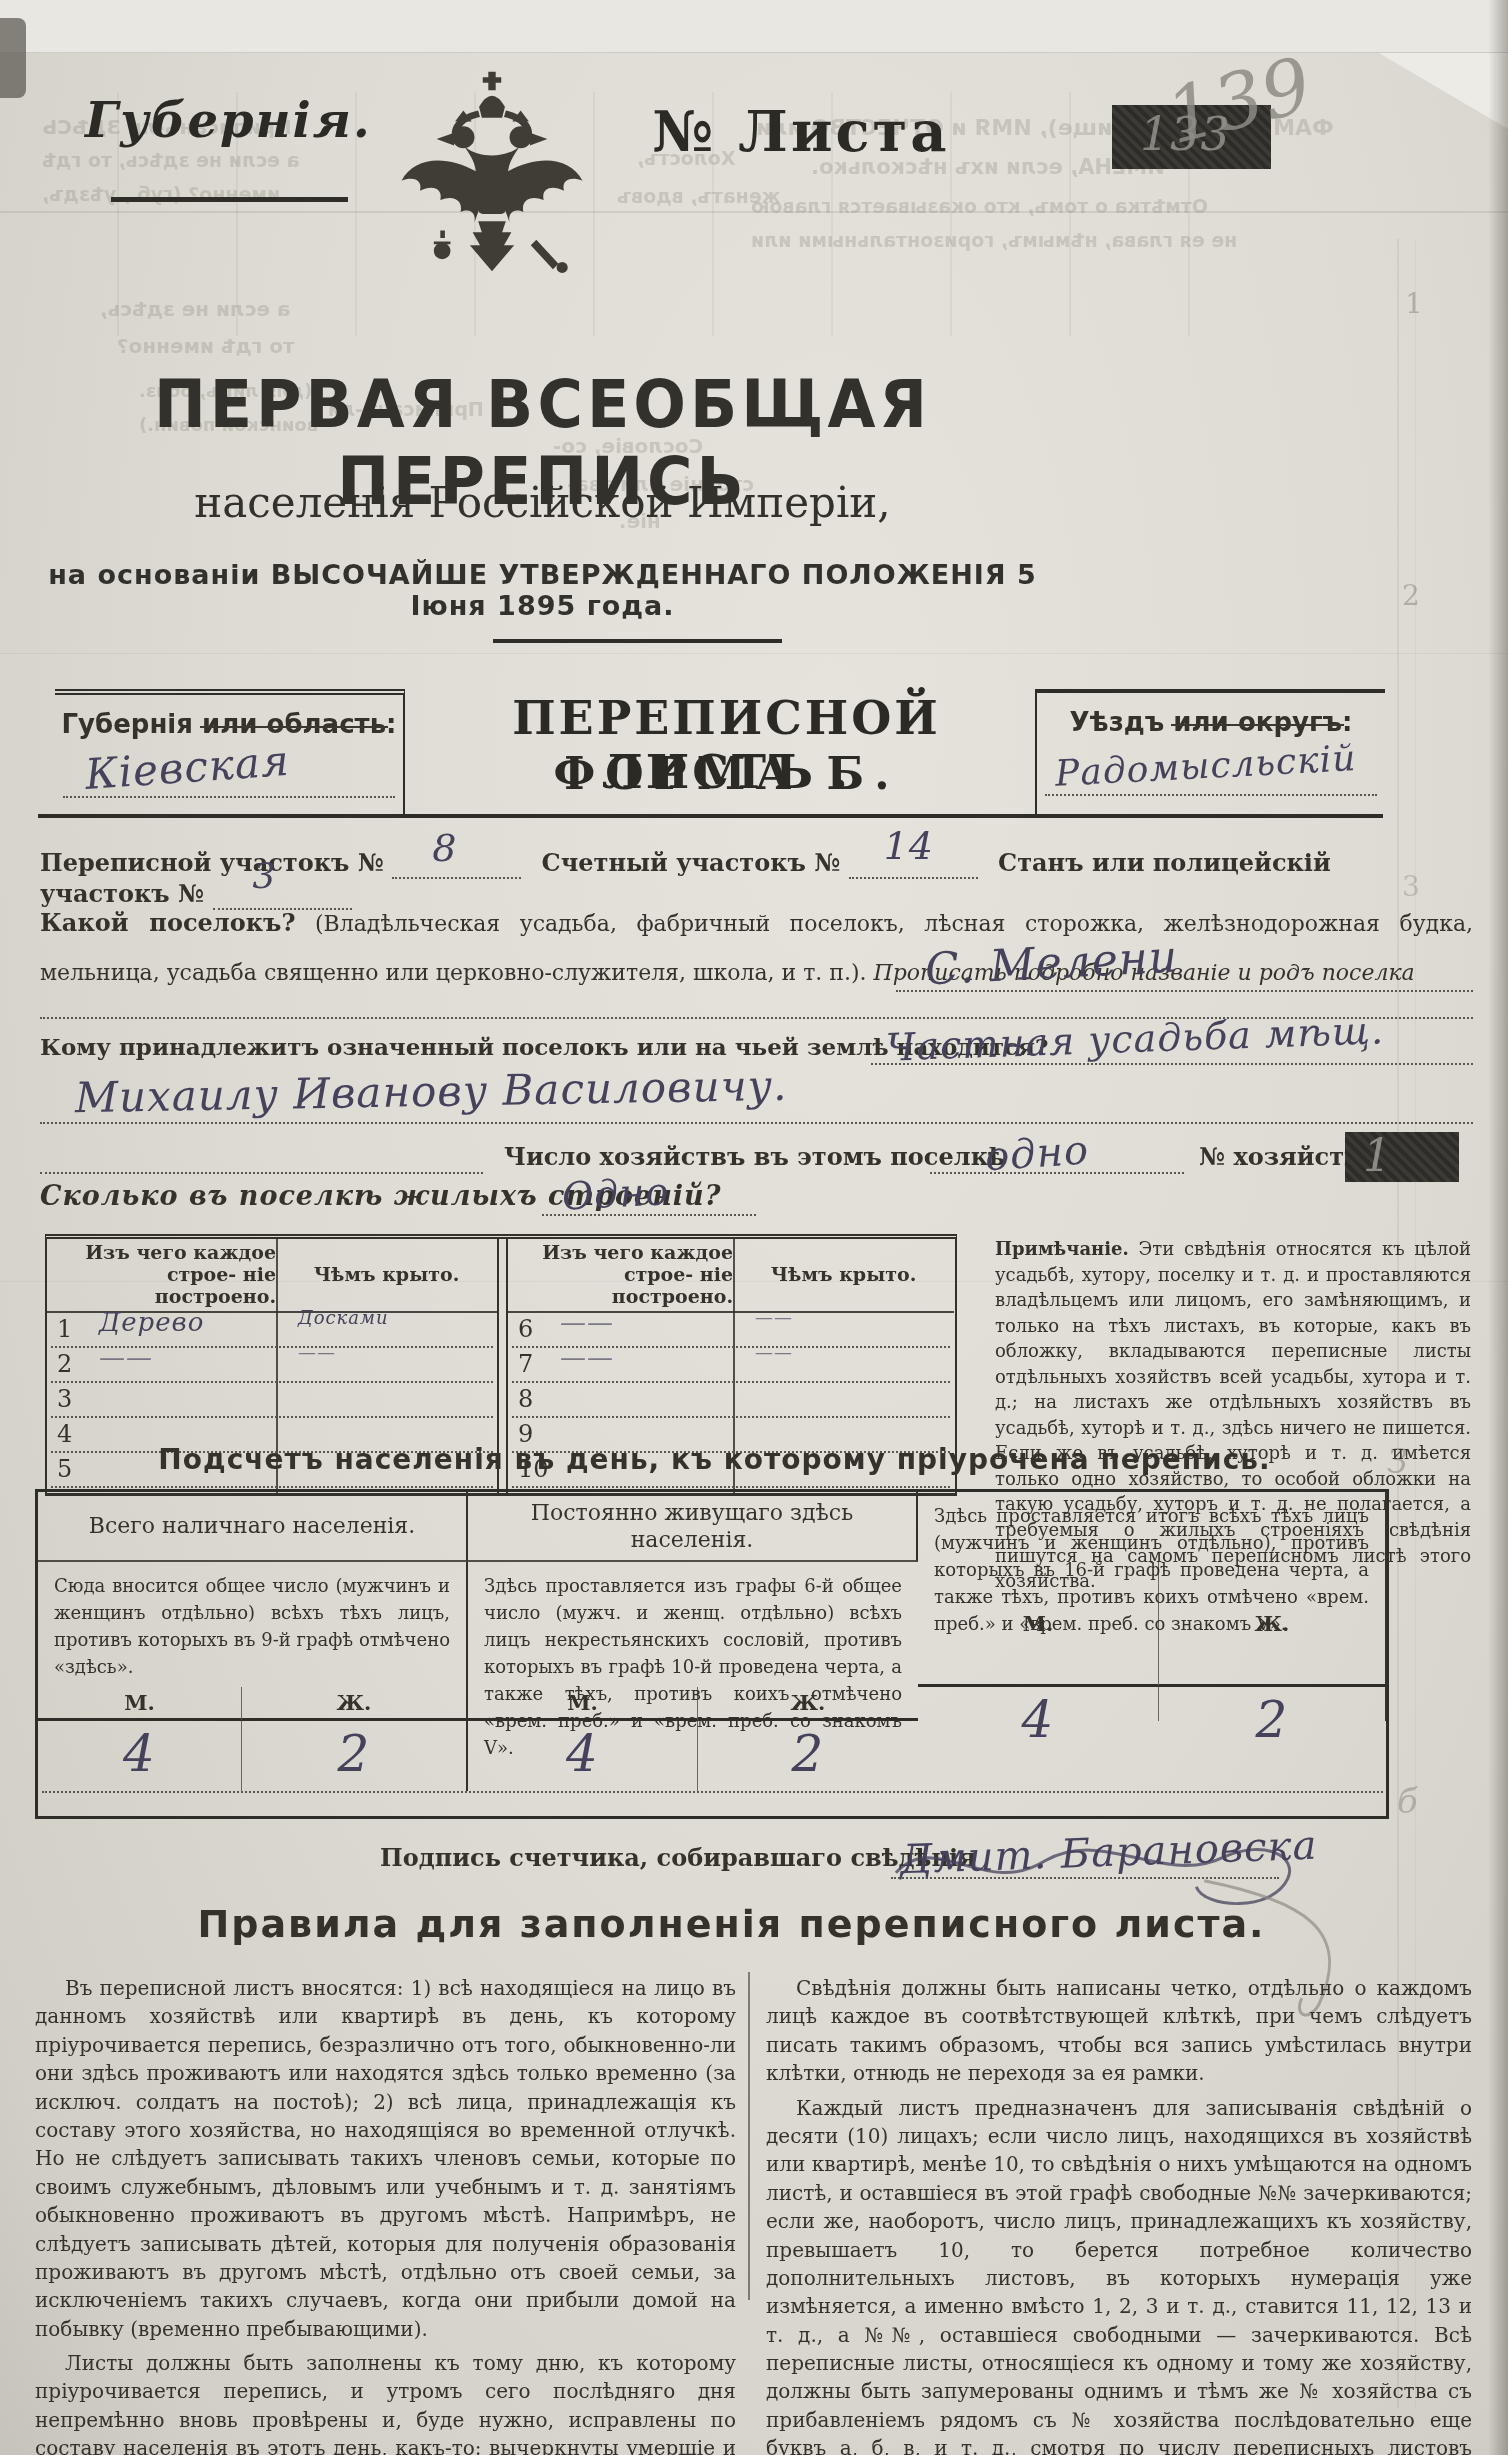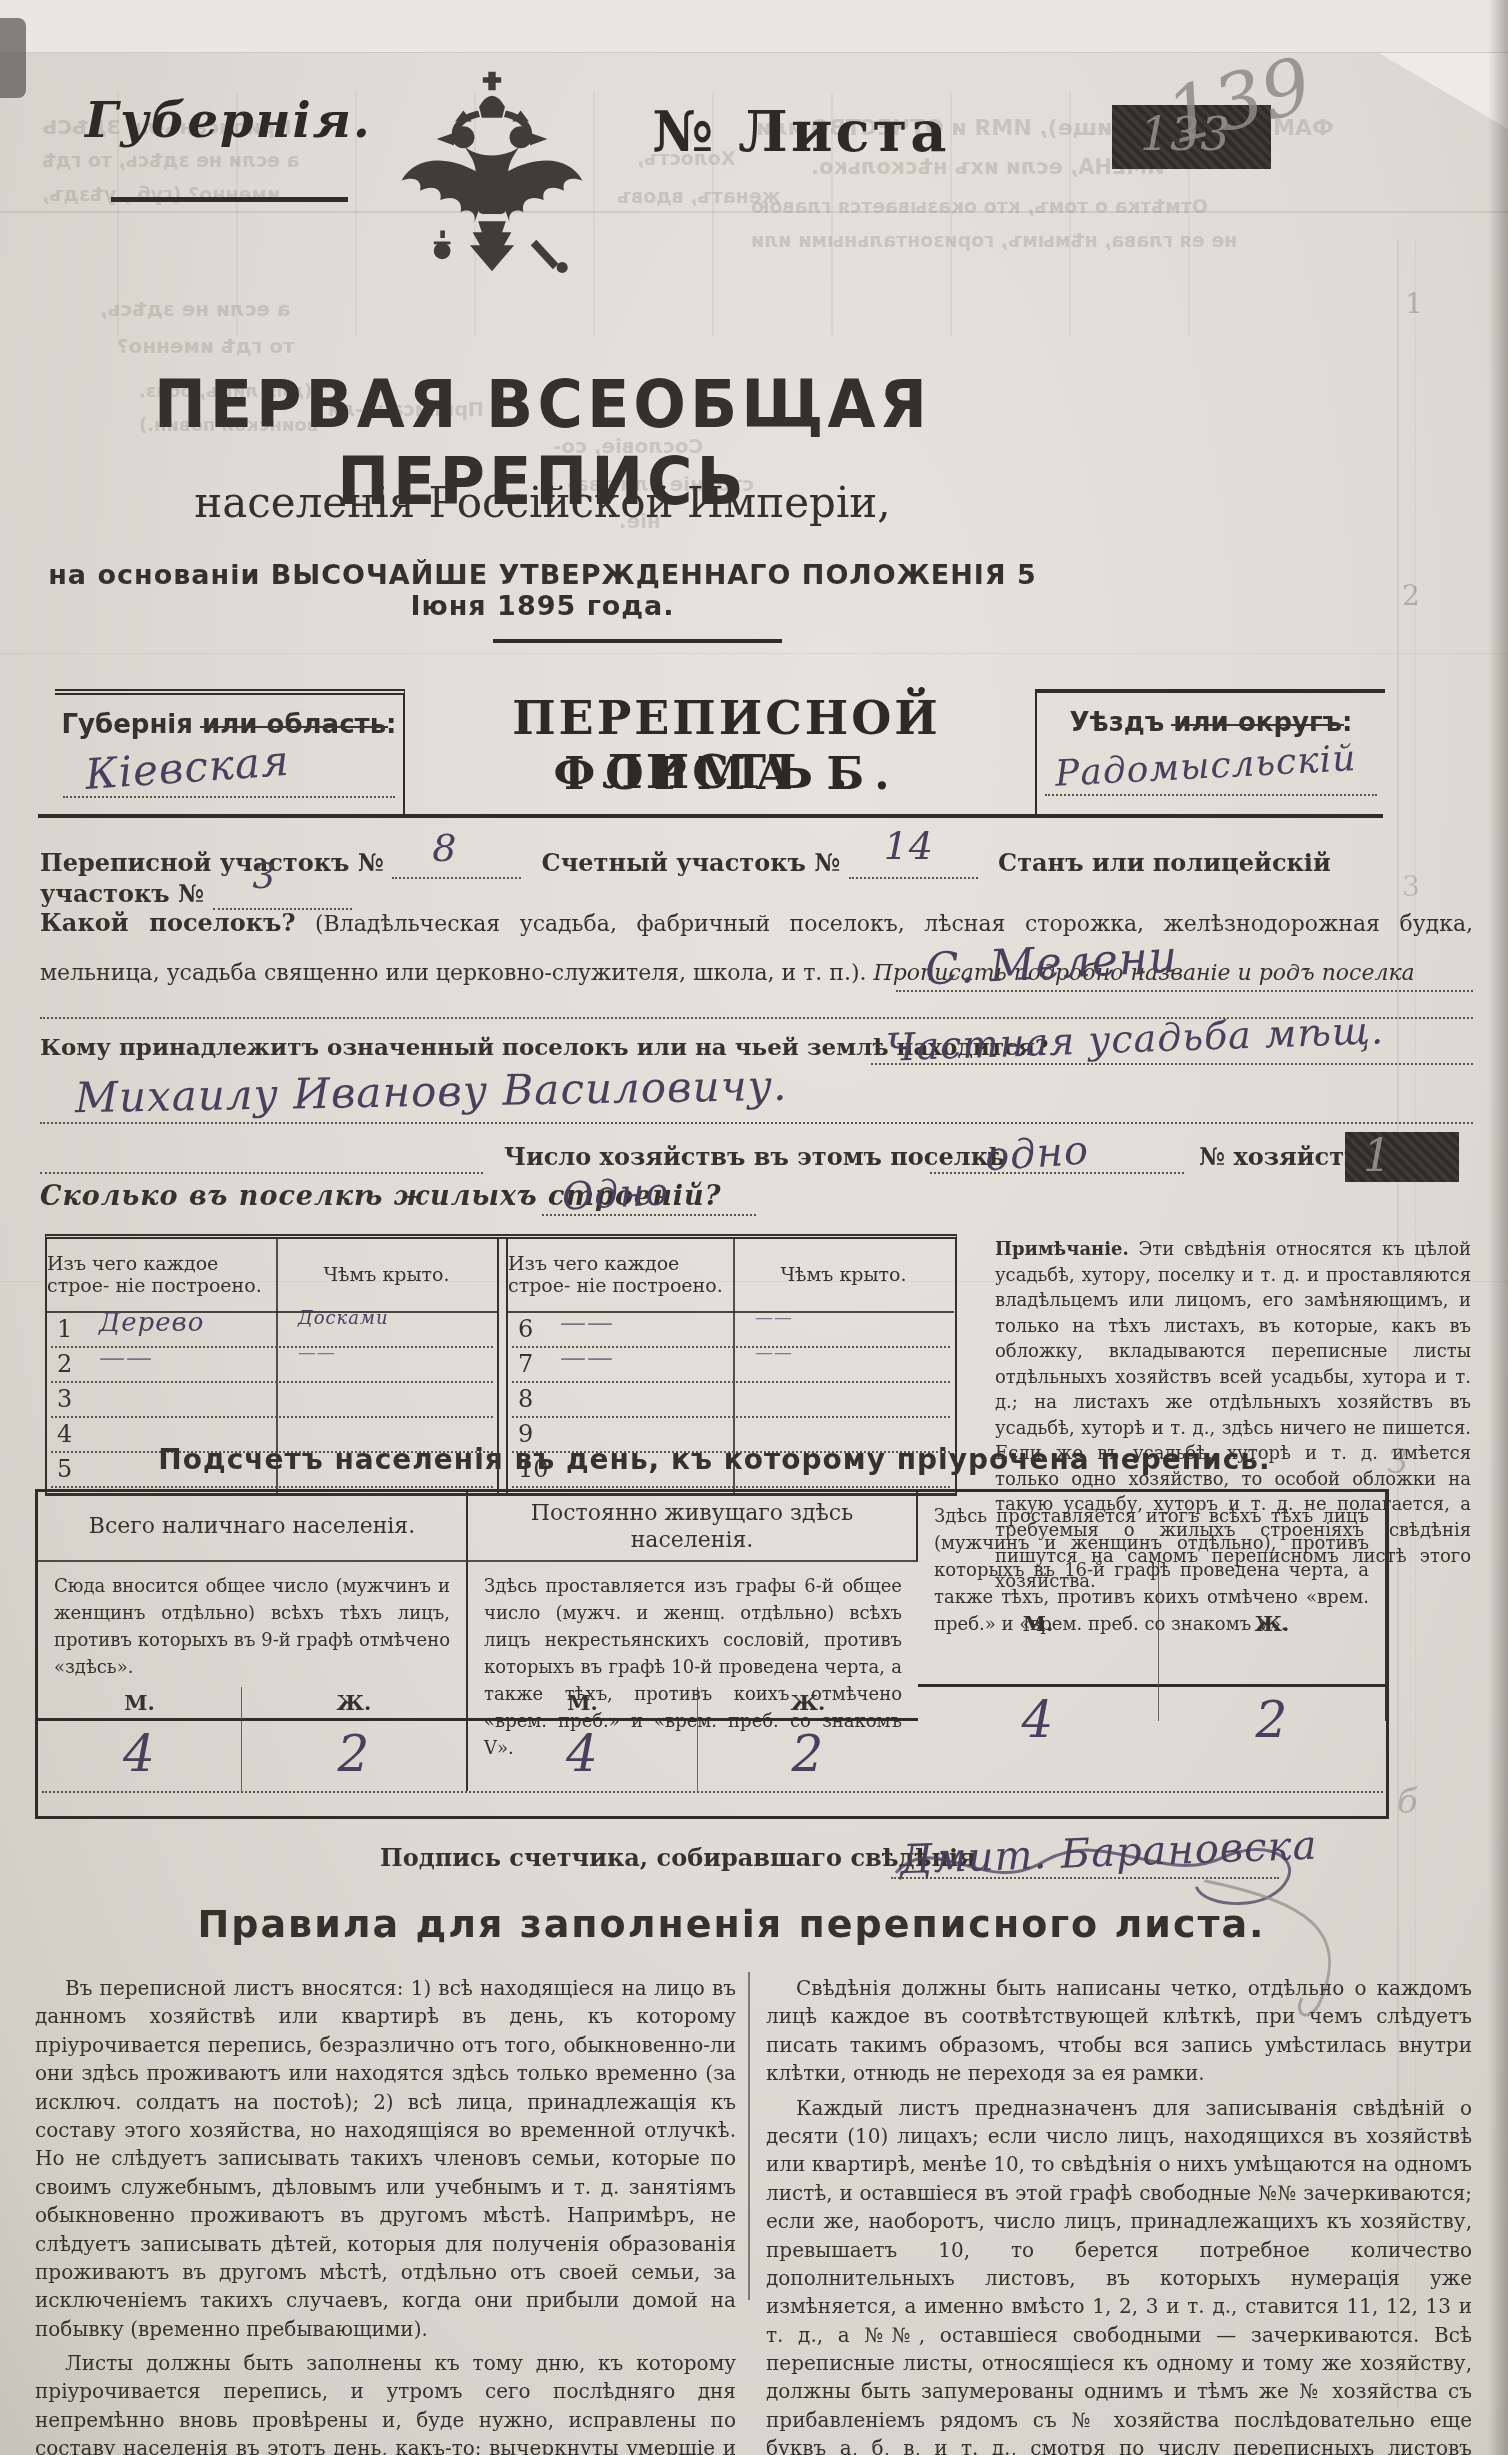--- a/index.html
+++ b/index.html
@@ -22,21 +22,21 @@
   .faintline{position:absolute;background:rgba(50,46,38,.10);}
   .struck{position:relative;}
   .struck:after{content:"";position:absolute;left:-2px;right:-2px;top:55%;height:2px;background:#3a372f;}
   
   .hbox-label{font-weight:bold;}
   
   .btbl{position:absolute;display:flex;border:2px solid #34312b;border-top:5px double #34312b;border-bottom:3px solid #34312b;background:rgba(255,255,255,0.0);}
   .bsub{position:relative;}
   .bsub .vdiv{position:absolute;top:0;bottom:0;width:2px;background:rgba(45,42,36,.8);}
   .bhead{display:flex;height:72px;border-bottom:2px solid rgba(45,42,36,.85);}
-  .bhead div{display:flex;align-items:center;justify-content:center;text-align:left;font-weight:normal;font-size:19px;line-height:1.15;}
+  .bhead div{display:flex;align-items:center;justify-content:center;text-align:right;font-weight:bold;font-size:19px;line-height:1.15;}
   .brow{position:relative;height:35px;}
   .brow .dotted{position:absolute;left:4px;right:4px;bottom:0;border-bottom:2px dotted #5a564e;}
   .brow .num{position:absolute;left:10px;top:2px;font-size:24px;}
   .brow .mat{position:absolute;left:52px;top:-6px;font-size:26px;}
   .brow .roof{top:-6px;position:absolute;font-size:18px;}
   .bmid{width:7px;border-left:2px solid #34312b;border-right:2px solid #34312b;}
   
   .ctbl{position:absolute;left:35px;top:1481px;width:1348px;height:324px;border:3px solid #2f2d28;
         display:grid;grid-template-columns:204px 226px 230px 220px 241px 228px;
         grid-template-rows:70px 125px 34px 70px 26px;}

